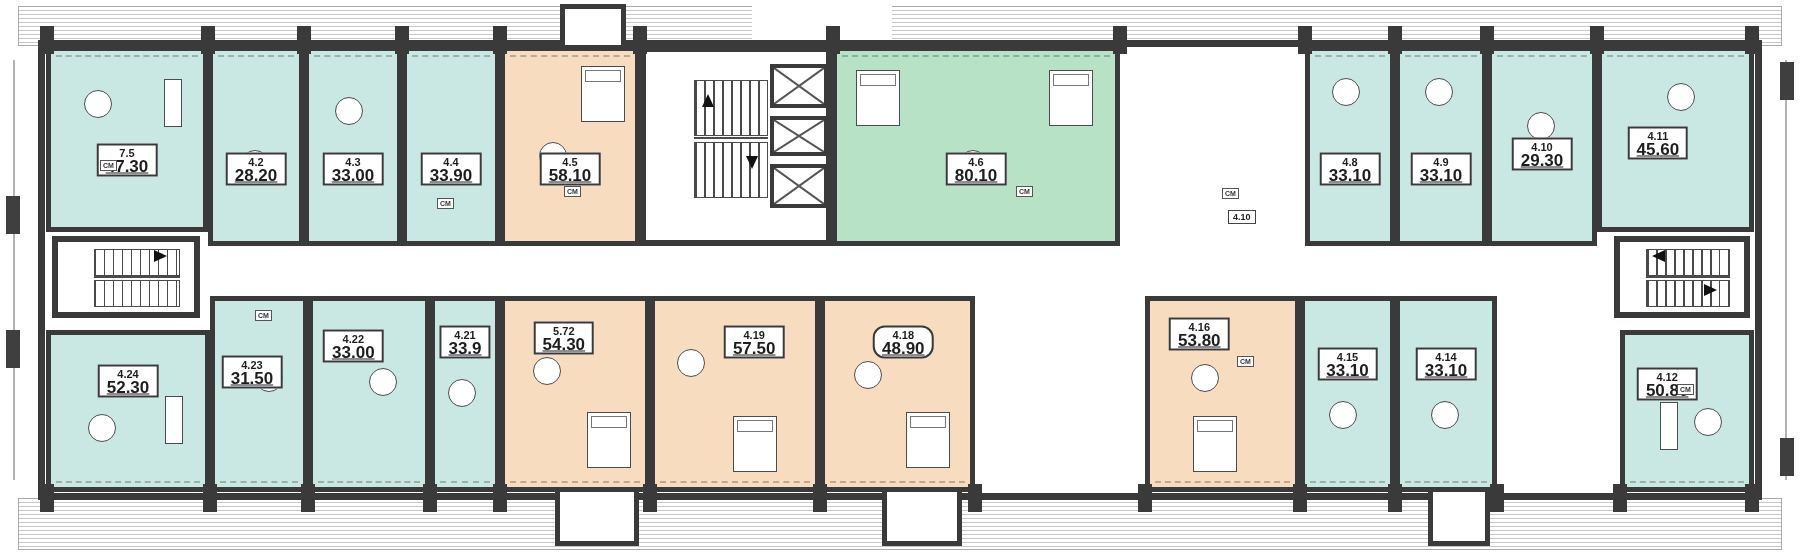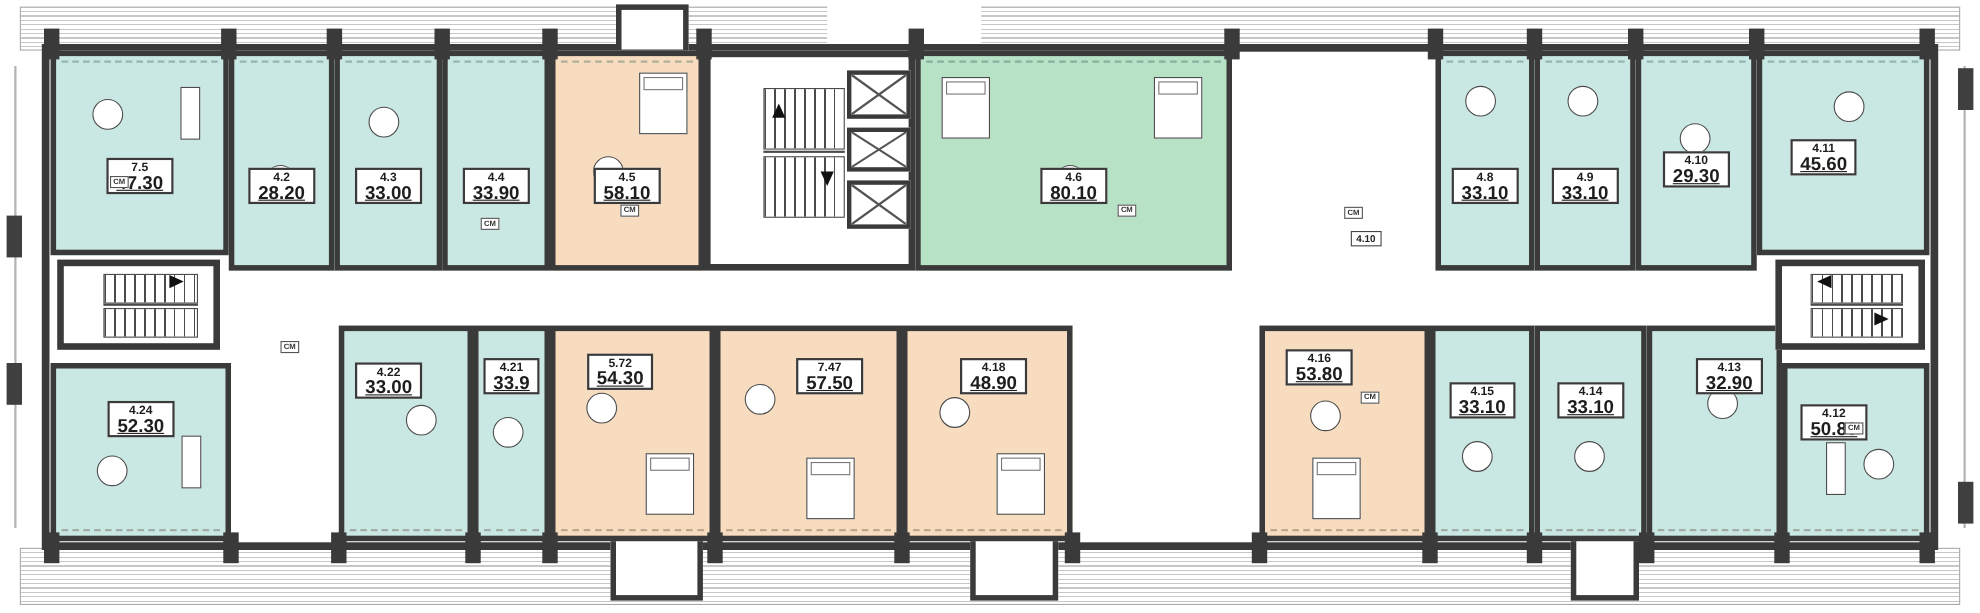--- a/index.html
+++ b/index.html
@@ -197,20 +197,27 @@
   </div>
 
   <div class="apt teal row-bottom" style="left:46px;top:330px;width:164px;height:162px;">
     <div class="tbl" style="left:24%;top:52%;"></div>
     <div class="sofa" style="right:14%;top:40%;"></div>
     <div class="apt-label">
       <div class="apt-id">4.24</div>
       <div class="apt-area">52.30</div>
     </div>
   </div>
+  <div class="apt teal row-bottom" style="left:210px;top:296px;width:98px;height:196px;">
+    <div class="tbl" style="left:46%;top:34%;"></div>
+    <div class="apt-label" style="left:42%;top:38%;">
+      <div class="apt-id">4.23</div>
+      <div class="apt-area">31.50</div>
+    </div>
+  </div>
   <div class="apt teal row-bottom" style="left:308px;top:296px;width:122px;height:196px;">
     <div class="tbl" style="left:50%;top:36%;"></div>
     <div class="apt-label" style="left:36%;top:24%;">
       <div class="apt-id">4.22</div>
       <div class="apt-area">33.00</div>
     </div>
   </div>
   <div class="apt teal row-bottom" style="left:430px;top:296px;width:70px;height:196px;">
     <div class="tbl" style="left:22%;top:42%;"></div>
     <div class="apt-label" style="top:22%;">
@@ -223,28 +230,28 @@
     <div class="bed" style="right:10%;bottom:10%;"></div>
     <div class="apt-label" style="left:42%;top:20%;">
       <div class="apt-id">5.72</div>
       <div class="apt-area">54.30</div>
     </div>
   </div>
   <div class="apt peach row-bottom" style="left:650px;top:296px;width:170px;height:196px;">
     <div class="tbl" style="left:14%;top:26%;"></div>
     <div class="bed" style="right:24%;bottom:8%;"></div>
     <div class="apt-label" style="left:62%;top:22%;">
-      <div class="apt-id">7.47</div>
+      <div class="apt-id">4.19</div>
       <div class="apt-area">57.50</div>
     </div>
   </div>
   <div class="apt peach row-bottom" style="left:820px;top:296px;width:155px;height:196px;">
     <div class="tbl" style="left:20%;top:32%;"></div>
     <div class="bed" style="right:14%;bottom:10%;"></div>
-    <div class="apt-label" style="left:54%;top:22%;">
+    <div class="apt-label" style="left:54%;top:22%;border-radius:12px;">
       <div class="apt-id">4.18</div>
       <div class="apt-area">48.90</div>
     </div>
   </div>
   <div class="apt peach row-bottom" style="left:1145px;top:296px;width:155px;height:196px;">
     <div class="tbl" style="left:28%;top:34%;"></div>
     <div class="bed" style="right:40%;bottom:8%;"></div>
     <div class="apt-label" style="left:34%;top:18%;">
       <div class="apt-id">4.16</div>
       <div class="apt-area">53.80</div>
@@ -255,27 +262,20 @@
     <div class="apt-label" style="top:34%;text-align:center;">
       <div class="apt-id">4.15</div>
       <div class="apt-area">33.10</div>
     </div>
   </div>
   <div class="apt teal row-bottom" style="left:1395px;top:296px;width:102px;height:196px;">
     <div class="tbl" style="left:34%;top:54%;"></div>
     <div class="apt-label" style="top:34%;">
       <div class="apt-id">4.14</div>
       <div class="apt-area">33.10</div>
-    </div>
-  </div>
-  <div class="apt teal row-bottom" style="left:1497px;top:296px;width:123px;height:196px;">
-    <div class="tbl" style="left:44%;top:28%;"></div>
-    <div class="apt-label" style="left:62%;top:22%;">
-      <div class="apt-id">4.13</div>
-      <div class="apt-area">32.90</div>
     </div>
   </div>
   <div class="apt teal row-bottom" style="left:1620px;top:330px;width:134px;height:162px;">
     <div class="tbl" style="left:56%;top:48%;"></div>
     <div class="sofa" style="left:28%;top:44%;"></div>
     <div class="apt-label" style="left:34%;top:32%;">
       <div class="apt-id">4.12</div>
       <div class="apt-area">50.80</div>
     </div>
   </div>

